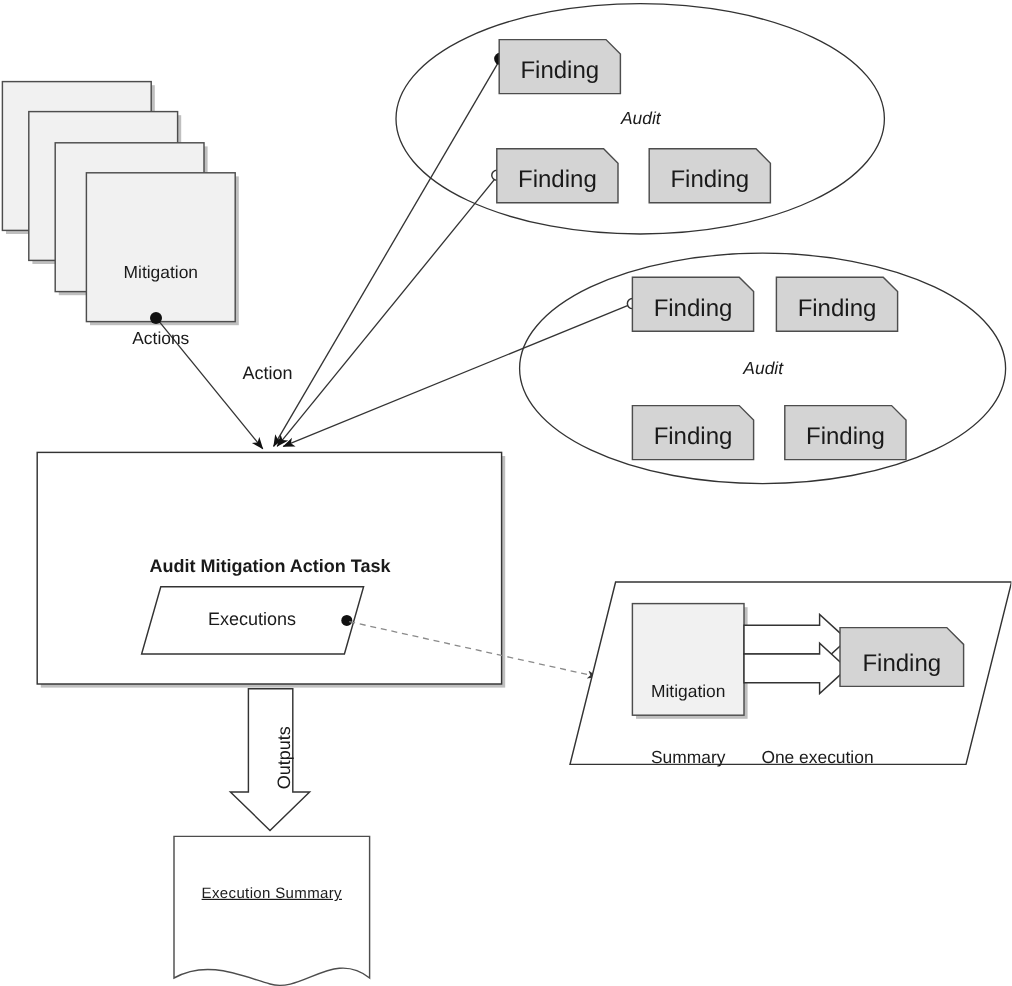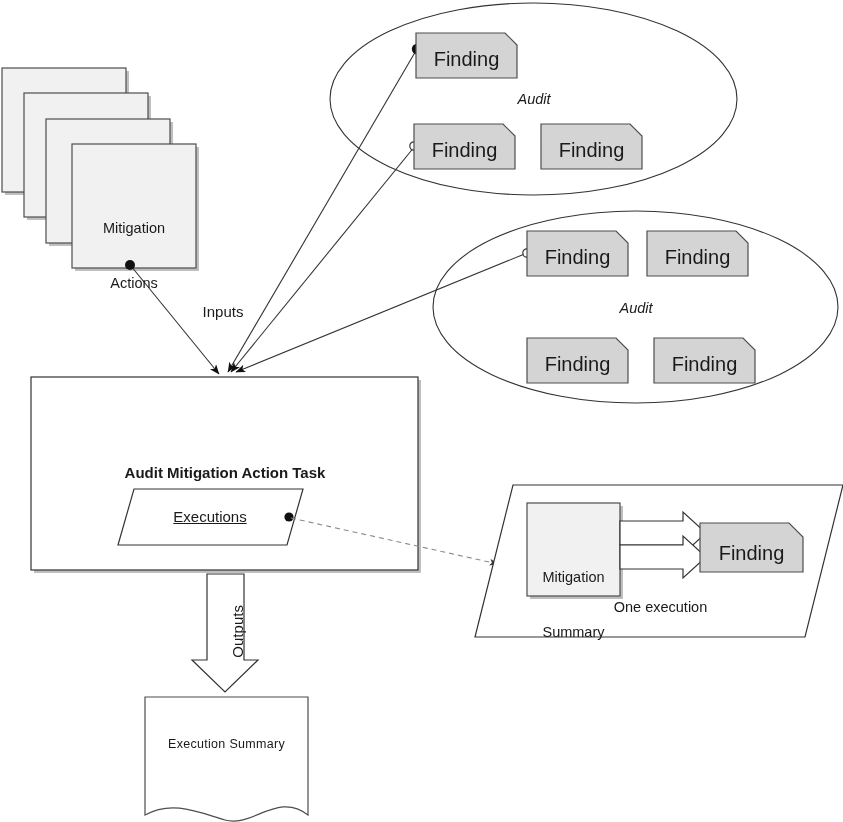--- a/index.html
+++ b/index.html
@@ -45,21 +45,20 @@
   }
   .lbl-inputs {
     font-size: 15px;
   }
   .lbl-task {
     font-size: 15px;
     font-weight: bold;
   }
   .lbl-exec {
     font-size: 15px;
-    text-decoration: underline;
   }
   .lbl-oneexec {
     font-size: 14.5px;
   }
   .lbl-summary {
     font-size: 12.5px;
     letter-spacing: 0.3px;
   }
   .lbl-outputs {
     font-size: 15px;
@@ -177,21 +176,21 @@
                C278,791 252,828 225,820
                C198,812 172,800 145,815 Z" fill="#ffffff" stroke="#4d4d4d" stroke-width="1.2"></path>
     </g>
   </svg>
 
   <div class="lbl lbl-card" style="left:72px; top:183px; width:124px;">
     <div>Mitigation</div>
     <div>Actions</div>
   </div>
 
-  <div class="lbl lbl-inputs" style="left:178px; top:303px; width:90px;">Inputs</div>
+  <div class="lbl lbl-inputs" style="left:178px; top:303px; width:90px;">Action</div>
 
   <div class="lbl lbl-audit" style="left:488px; top:90px; width:92px;">Audit</div>
 
   <div class="lbl lbl-finding" style="left:416px; top:47px; width:101px;">Finding</div>
   <div class="lbl lbl-finding" style="left:414px; top:138px; width:101px;">Finding</div>
   <div class="lbl lbl-finding" style="left:541px; top:138px; width:101px;">Finding</div>
 
   <div class="lbl lbl-audit" style="left:590px; top:299px; width:92px;">Audit</div>
 
   <div class="lbl lbl-finding" style="left:527px; top:245px; width:101px;">Finding</div>
@@ -200,19 +199,19 @@
   <div class="lbl lbl-finding" style="left:654px; top:352px; width:101px;">Finding</div>
 
   <div class="lbl lbl-task" style="left:95px; top:464px; width:260px;">Audit Mitigation Action Task</div>
   <div class="lbl lbl-exec" style="left:140px; top:508px; width:140px;">Executions</div>
 
   <div class="lbl lbl-card" style="left:527px; top:532px; width:93px;">
     <div>Mitigation</div>
     <div>Summary</div>
   </div>
   <div class="lbl lbl-finding" style="left:700px; top:541px; width:103px;">Finding</div>
-  <div class="lbl lbl-oneexec" style="left:593px; top:598px; width:135px;">One execution</div>
+  <div class="lbl lbl-oneexec" style="left:593px; top:623px; width:135px;text-align:right;">One execution</div>
 
   <div class="lbl lbl-outputs" style="left:188px; top:622px; width:100px;">Outputs</div>
 
-  <div class="lbl lbl-summary" style="left:145px; top:737px; width:163px;">Execution Summary</div>
+  <div class="lbl lbl-summary" style="left:145px; top:737px; width:163px;text-decoration:underline;">Execution Summary</div>
 
 </div>
 
 </body></html>

